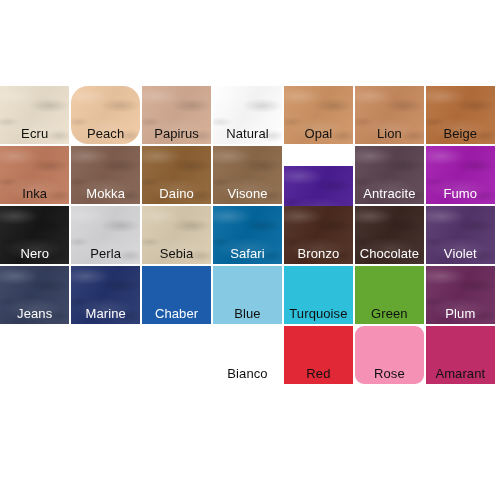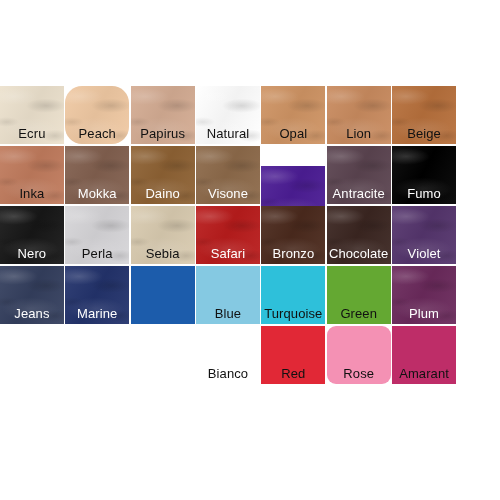--- a/index.html
+++ b/index.html
@@ -18,21 +18,21 @@
 
   #swatch-chart {
     position: absolute;
     left: 0;
     top: 86px;
     width: 500px;
   }
 
   .swatch-row {
     display: flex;
-    width: 456px;
+    width: 495px;
     height: 58px;
     margin-bottom: 2px;
   }
 
   .swatch-cell {
     position: relative;
     width: 71px;
     height: 58px;
     margin-right: 1.57px;
     overflow: hidden;
@@ -130,39 +130,39 @@
         <div class="swatch-label light">Visone</div>
       </div>
       <div class="swatch-cell" style="background: #4c1d95; margin-top: 20px;">
         <div class="tex"></div>
         <div class="swatch-label light">Grigio</div>
       </div>
       <div class="swatch-cell" style="background: rgb(91, 68, 80);">
         <div class="tex"></div>
         <div class="swatch-label light">Antracite</div>
       </div>
-      <div class="swatch-cell" style="background: #000000;">
+      <div class="swatch-cell" style="background: #a21caf;">
         <div class="tex"></div>
         <div class="swatch-label light">Fumo</div>
       </div>
     </div>
     <div class="swatch-row">
       <div class="swatch-cell" style="background: rgb(23, 23, 23);">
         <div class="tex"></div>
         <div class="swatch-label light">Nero</div>
       </div>
       <div class="swatch-cell" style="background: rgb(214, 213, 216);">
         <div class="tex"></div>
         <div class="swatch-label dark">Perla</div>
       </div>
       <div class="swatch-cell" style="background: rgb(217, 203, 176);">
         <div class="tex"></div>
         <div class="swatch-label dark">Sebia</div>
       </div>
-      <div class="swatch-cell" style="background: #b91c1c;">
+      <div class="swatch-cell" style="background: #0369a1;">
         <div class="tex"></div>
         <div class="swatch-label light">Safari</div>
       </div>
       <div class="swatch-cell" style="background: rgb(75, 42, 29);">
         <div class="tex"></div>
         <div class="swatch-label light">Bronzo</div>
       </div>
       <div class="swatch-cell" style="background: rgb(59, 38, 33);">
         <div class="tex"></div>
         <div class="swatch-label light">Chocolate</div>
@@ -176,20 +176,21 @@
       <div class="swatch-cell" style="background: rgb(52, 63, 94);">
         <div class="tex"></div>
         <div class="swatch-label light">Jeans</div>
       </div>
       <div class="swatch-cell" style="background: rgb(35, 51, 108);">
         <div class="tex"></div>
         <div class="swatch-label light">Marine</div>
       </div>
       <div class="swatch-cell flat" style="background: rgb(28, 92, 171);">
         <div class="tex"></div>
+        <div class="swatch-label light">Chaber</div>
       </div>
       <div class="swatch-cell flat" style="background: rgb(133, 201, 226);">
         <div class="tex"></div>
         <div class="swatch-label dark">Blue</div>
       </div>
       <div class="swatch-cell flat" style="background: rgb(46, 192, 218);">
         <div class="tex"></div>
         <div class="swatch-label dark">Turquoise</div>
       </div>
       <div class="swatch-cell flat" style="background: rgb(100, 168, 50);">

